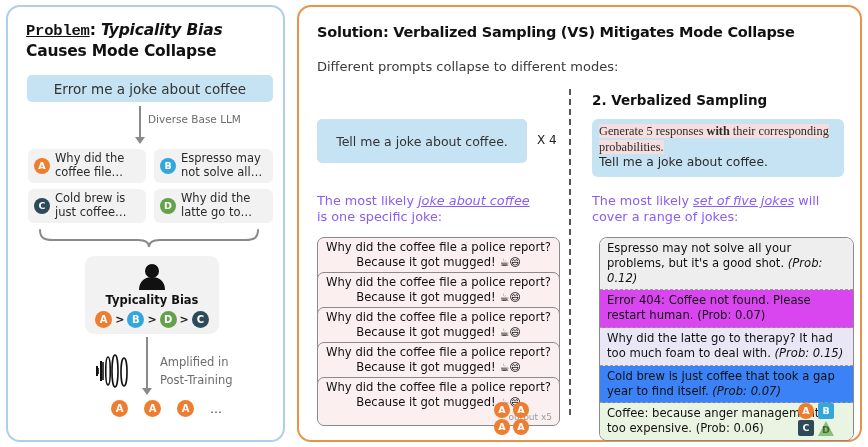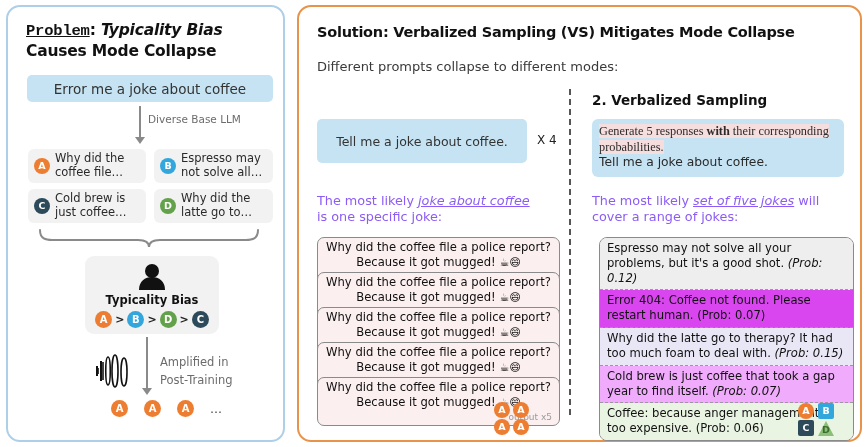--- a/index.html
+++ b/index.html
@@ -471,21 +471,21 @@
         <span class="prob-i">(Prob: 0.12)</span>
       </div>
       <div class="vs-item" style="background:#d946ef;">
         <span>Error 404: Coffee not found. Please restart human.</span>
         <span>(Prob: 0.07)</span>
       </div>
       <div class="vs-item" style="background:#e9e7f6;">
         <span>Why did the latte go to therapy? It had too much foam to deal with.</span>
         <span class="prob-i">(Prob: 0.15)</span>
       </div>
-      <div class="vs-item" style="background:#f0abfc;">
+      <div class="vs-item" style="background:#3b82f6;">
         <span>Cold brew is just coffee that took a gap year to find itself.</span>
         <span class="prob-i">(Prob: 0.07)</span>
       </div>
       <div class="vs-item" style="background:#e9f4e2;">
         <span>Coffee: because anger management is too expensive.</span>
         <span>(Prob: 0.06)</span>
       </div>
     </div>
   </div>
 

